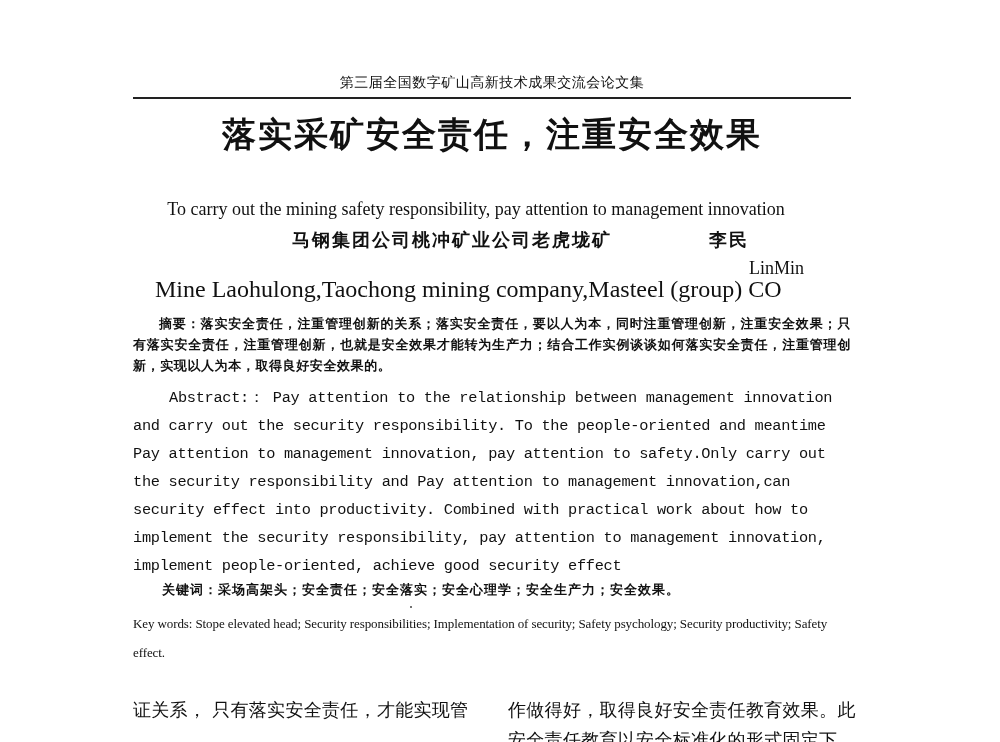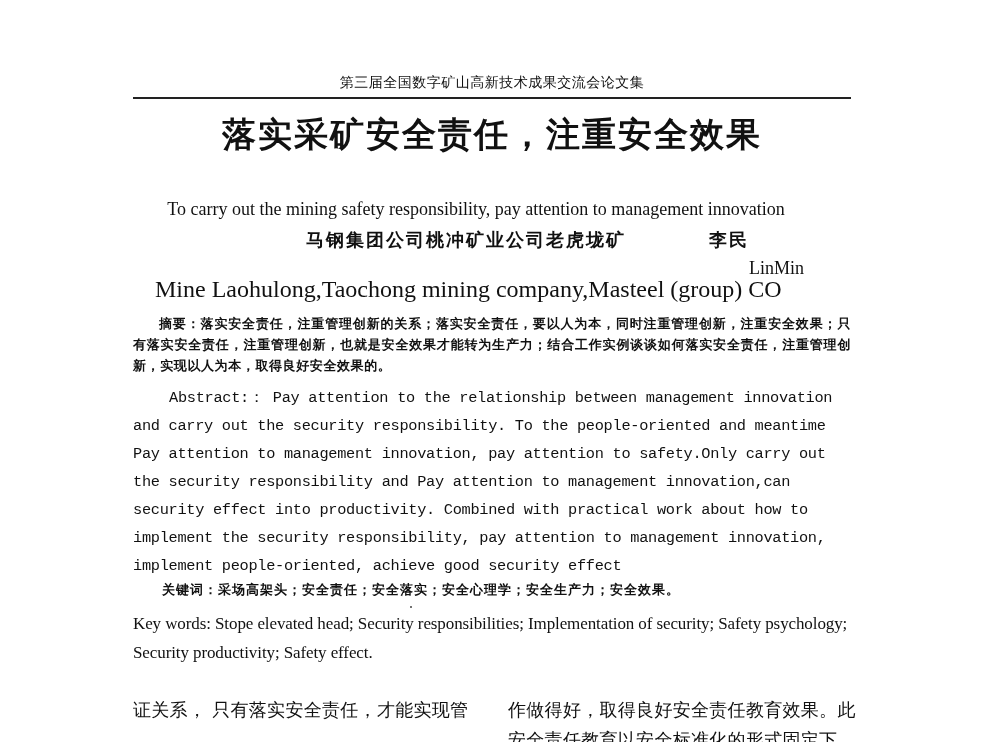--- a/index.html
+++ b/index.html
@@ -38,21 +38,21 @@
       color: #111;
     }
     .title-en {
       left: 117px; top: 199px; width: 718px;
       text-align: center;
       font-family: "Liberation Serif", serif;
       font-size: 18px;
       color: #111;
     }
     .affil-cn {
-      left: 306px; top: 228px;
+      left: 292px; top: 228px;
       font-family: "DejaVu Serif", serif;
       font-size: 18px;
       font-weight: bold;
       letter-spacing: 2px;
       color: #111;
     }
     .author-cn {
       left: 709px; top: 228px;
       font-family: "DejaVu Serif", serif;
       font-size: 18px;
@@ -93,21 +93,21 @@
     .keywords-cn {
       left: 162px; top: 581px;
       font-family: "DejaVu Serif", serif;
       font-weight: bold;
       font-size: 13px;
       letter-spacing: 1px;
     }
     .keywords-en {
       left: 133px; top: 609px; width: 718px;
       font-family: "Liberation Serif", serif;
-      font-size: 17px;
+      font-size: 13px;
       line-height: 29px;
       letter-spacing: -0.1px;
     }
     .body-col {
       font-family: "DejaVu Sans", sans-serif;
       font-size: 18px;
       line-height: 30px;
       letter-spacing: 0.3px;
       white-space: nowrap;
       color: #111;

